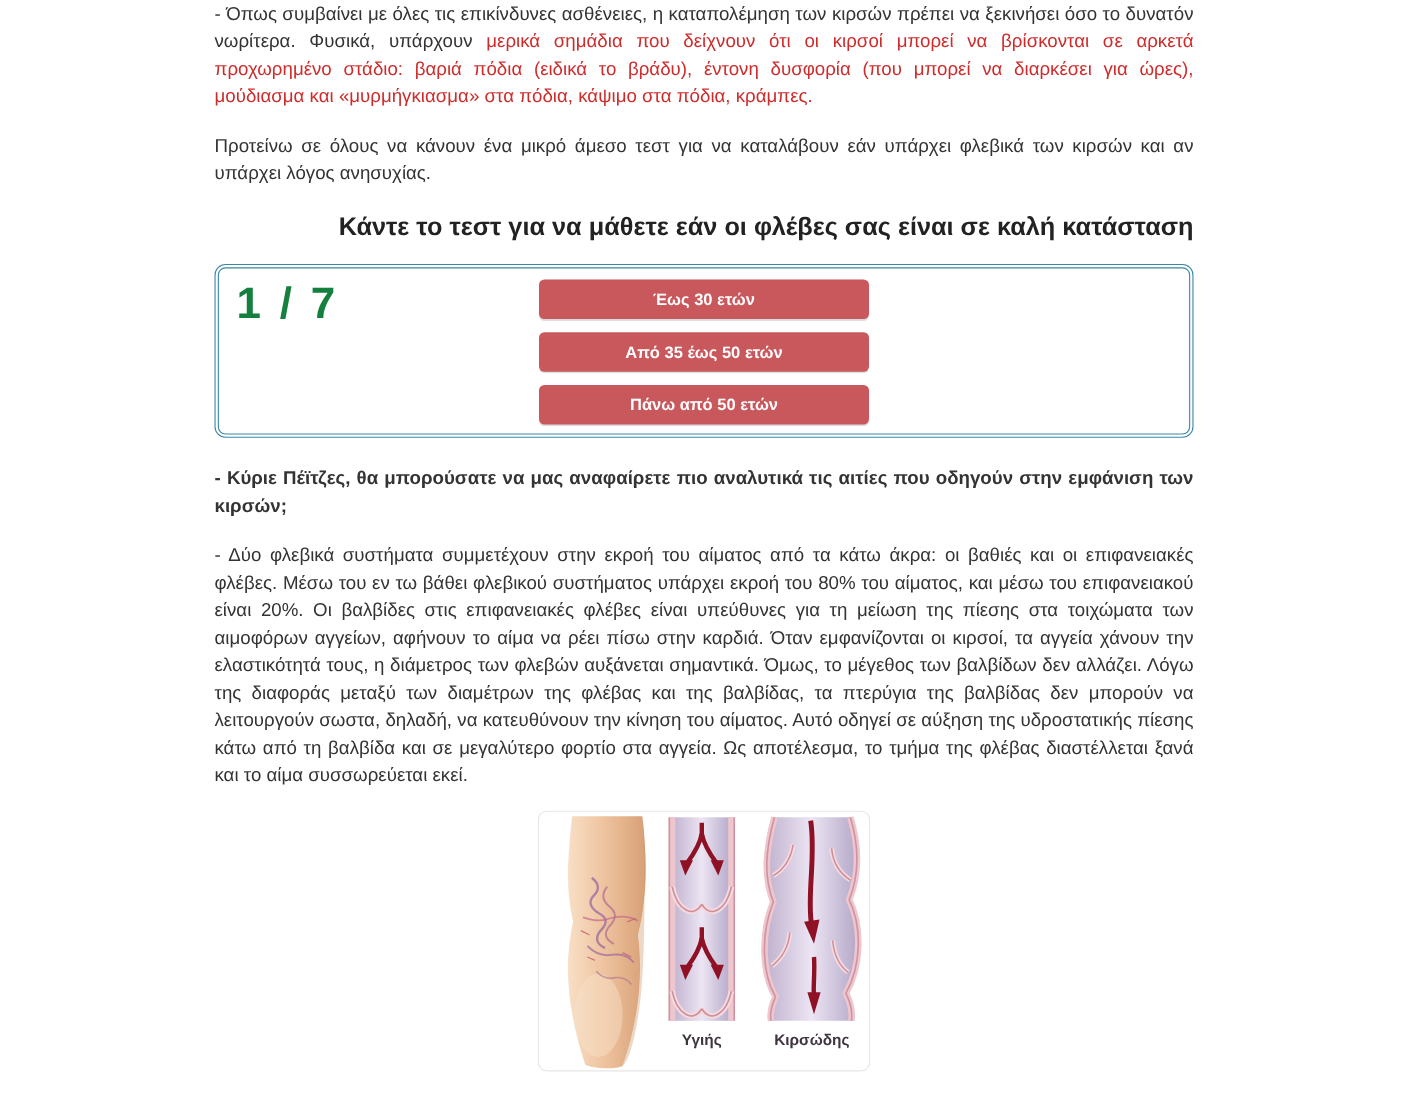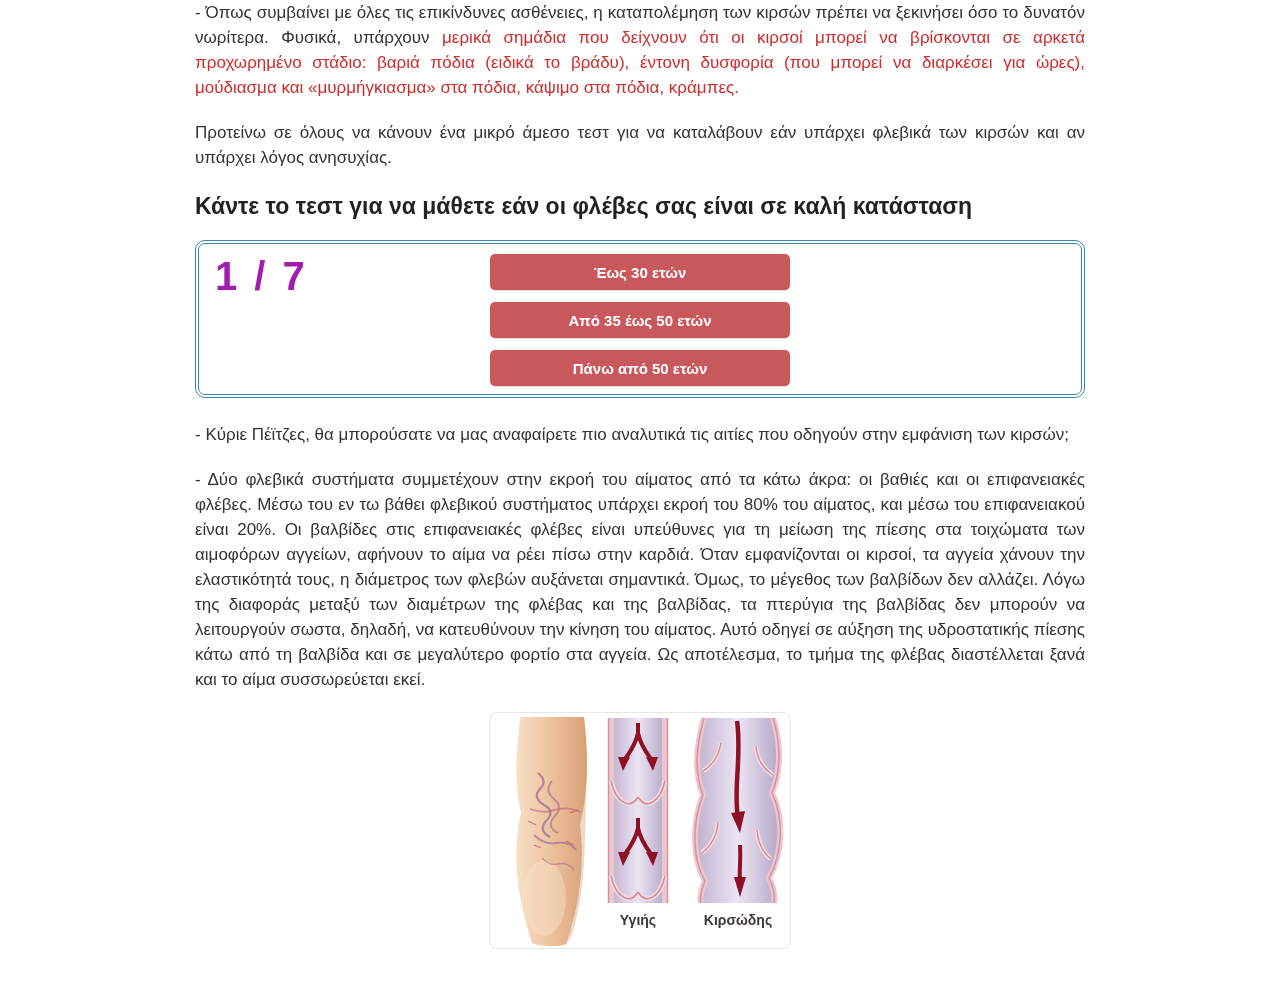--- a/index.html
+++ b/index.html
@@ -19,40 +19,40 @@
     text-align: justify;
   }
   p { margin: 0 0 20px 0; }
   .red-text { color: #cf2b2b; }
 
   .test-heading {
     font-size: 23px;
     line-height: 28px;
     font-weight: bold;
     color: #222222;
-    text-align: left;
+    text-align: right;
     margin: 22px 0 20px 0;
   }
 
   .quiz-box {
     position: relative;
     border: 4px double #3a87a5;
     border-radius: 10px;
     padding: 10px 0 8px 0;
     margin: 0 0 24px 0;
     background: #ffffff;
   }
   .quiz-progress {
     position: absolute;
     left: 16px;
     top: 10px;
     font-size: 40px;
     line-height: 44px;
     font-weight: bold;
-    color: #a21caf;
+    color: #15803d;
     letter-spacing: 3px;
     user-select: none;
   }
   .quiz-title {
     text-align: center;
     font-size: 20px;
     line-height: 22px;
     font-weight: bold;
     color: #222222;
     margin-bottom: 12px;
@@ -67,21 +67,21 @@
     border-radius: 5px;
     color: #ffffff;
     font-family: "Liberation Sans", sans-serif;
     font-size: 15px;
     font-weight: bold;
     cursor: pointer;
     box-shadow: 0 1px 1px rgba(0,0,0,0.15);
   }
   .quiz-option:last-child { margin-bottom: 0; }
 
-  .question-para { font-weight: normal; }
+  .question-para { font-weight: bold; }
 
   .figure-card {
     width: 302px;
     margin: 20px auto 0 auto;
     border: 1px solid #e6e6e6;
     border-radius: 8px;
     background: #ffffff;
     overflow: hidden;
   }
   .figure-card svg { display: block; }

